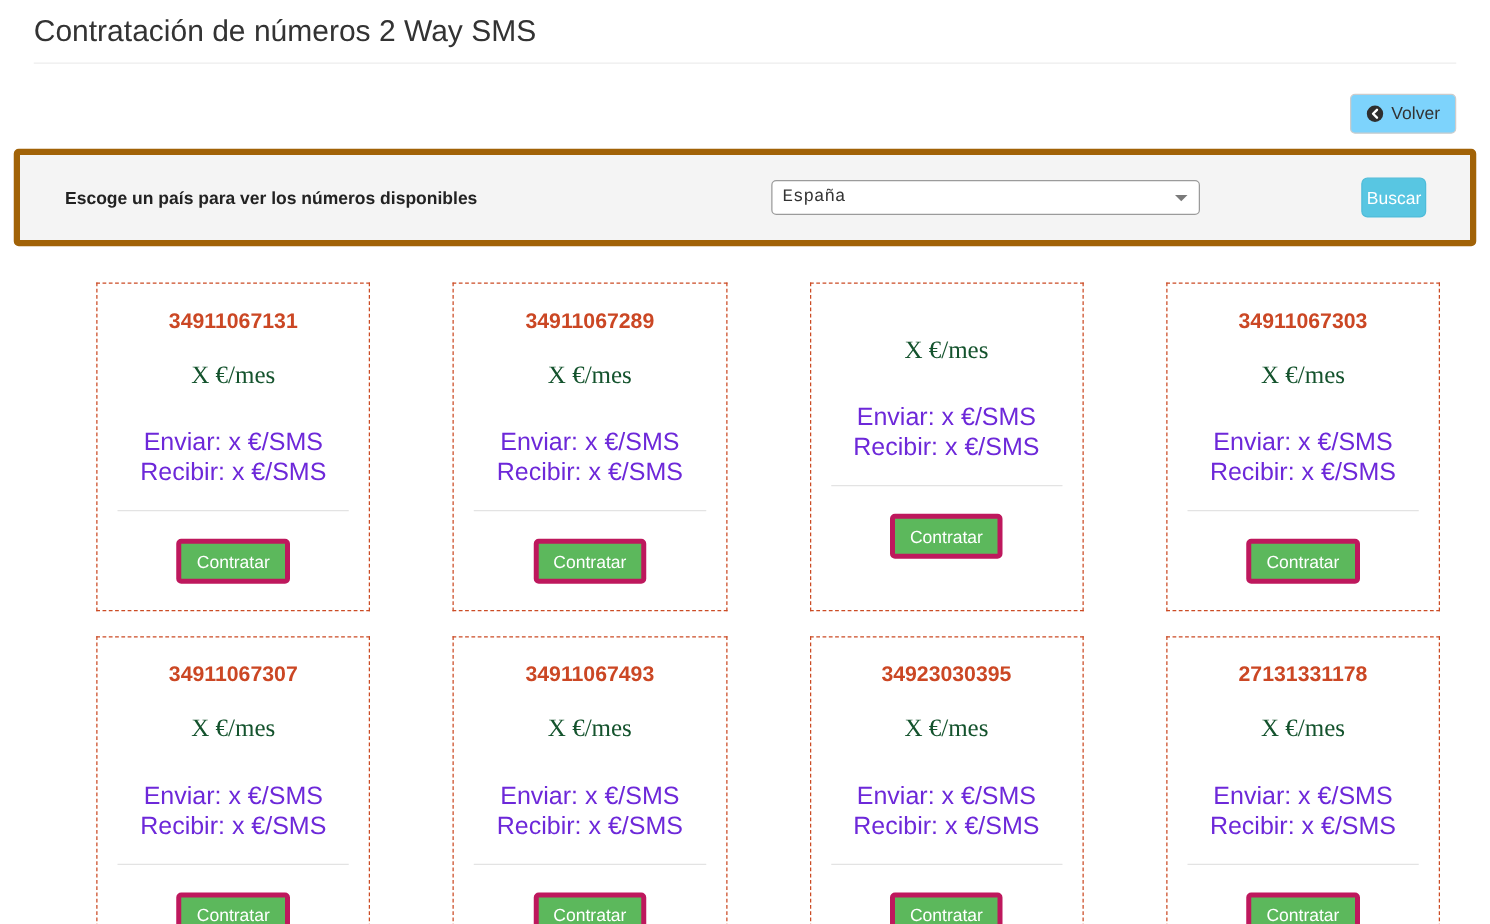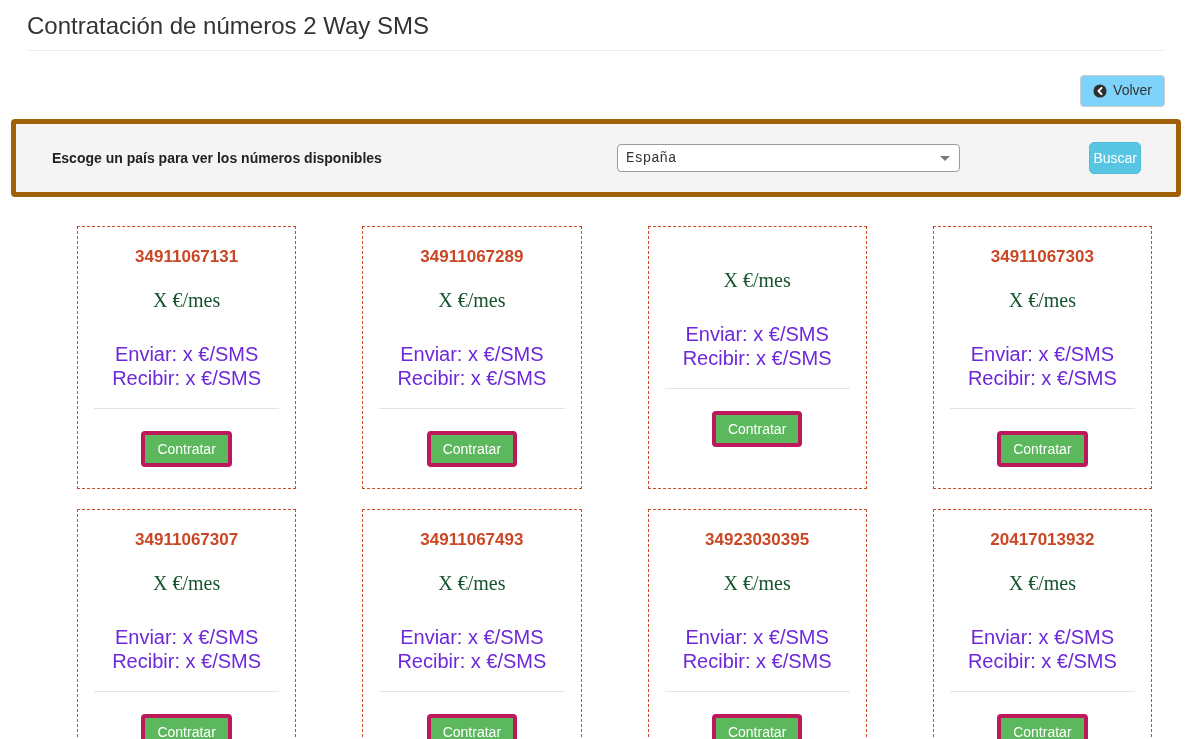--- a/index.html
+++ b/index.html
@@ -253,21 +253,21 @@
       <div class="card-price">X €/mes</div>
       <div class="card-rates">
         <div>Enviar: x €/SMS</div>
         <div>Recibir: x €/SMS</div>
       </div>
       <hr class="card-divider">
       <button class="btn-contract">Contratar</button>
     </div>
 
     <div class="card">
-      <div class="card-number">20417013932</div>
+      <div class="card-number">27131331178</div>
       <div class="card-price">X €/mes</div>
       <div class="card-rates">
         <div>Enviar: x €/SMS</div>
         <div>Recibir: x €/SMS</div>
       </div>
       <hr class="card-divider">
       <button class="btn-contract">Contratar</button>
     </div>
 
   </div>

